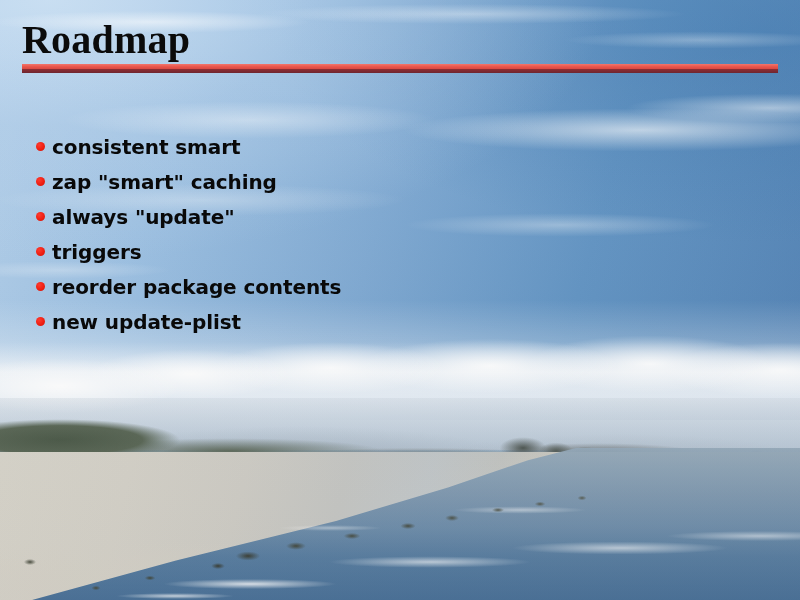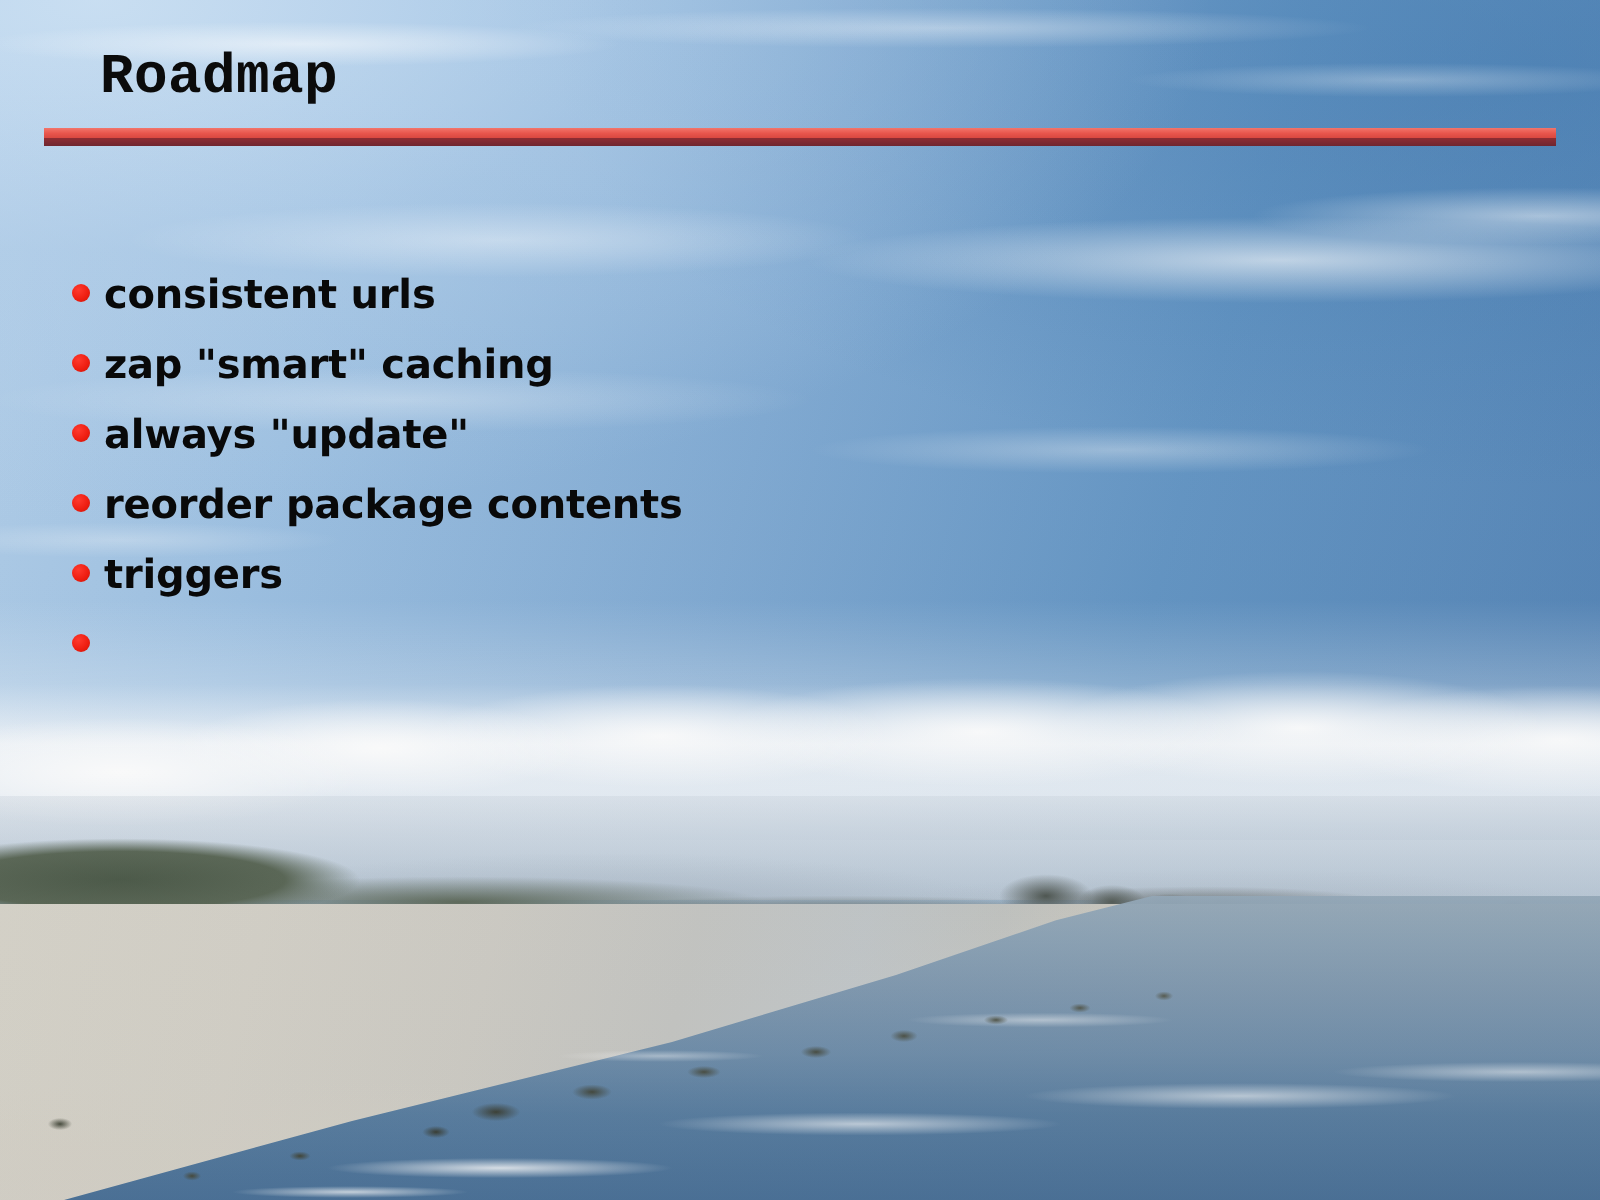--- a/index.html
+++ b/index.html
@@ -181,28 +181,27 @@
   
   #content {
     position: absolute;
     inset: 0;
   }
 
   #slide-title {
     position: absolute;
     left: 22px;
     top: 22px;
-    font-family: Liberation Mono, monospace;
+    font-family: Liberation Serif, serif;
     font-weight: bold;
-    font-size: 28px;
+    font-size: 40px;
     line-height: 36px;
     color: #0b0b0b;
     letter-spacing: 0.2px;
     white-space: nowrap;
-    margin-left: 28px;
   }
 
   
   #title-rule {
     position: absolute;
     left: 22px;
     top: 64px;
     width: 756px;
     height: 9px;
   }
@@ -271,37 +270,38 @@
     <div id="slide-title">Roadmap</div>
 
     <div id="title-rule">
       <div class="rule-top"></div>
       <div class="rule-bottom"></div>
     </div>
 
     <ul id="bullet-list">
       <li class="bullet-item">
         <span class="bullet-marker"></span>
-        <span class="bullet-text">consistent urls</span>
+        <span class="bullet-text">consistent smart</span>
       </li>
       <li class="bullet-item">
         <span class="bullet-marker"></span>
         <span class="bullet-text">zap "smart" caching</span>
       </li>
       <li class="bullet-item">
         <span class="bullet-marker"></span>
         <span class="bullet-text">always "update"</span>
       </li>
       <li class="bullet-item">
         <span class="bullet-marker"></span>
+        <span class="bullet-text">triggers</span>
+      </li>
+      <li class="bullet-item">
+        <span class="bullet-marker"></span>
         <span class="bullet-text">reorder package contents</span>
       </li>
       <li class="bullet-item">
         <span class="bullet-marker"></span>
-        <span class="bullet-text">triggers</span>
-      </li>
-      <li class="bullet-item">
-        <span class="bullet-marker"></span>
+        <span class="bullet-text">new update-plist</span>
       </li>
     </ul>
 
   </div>
 </div>
 
 </body></html>

